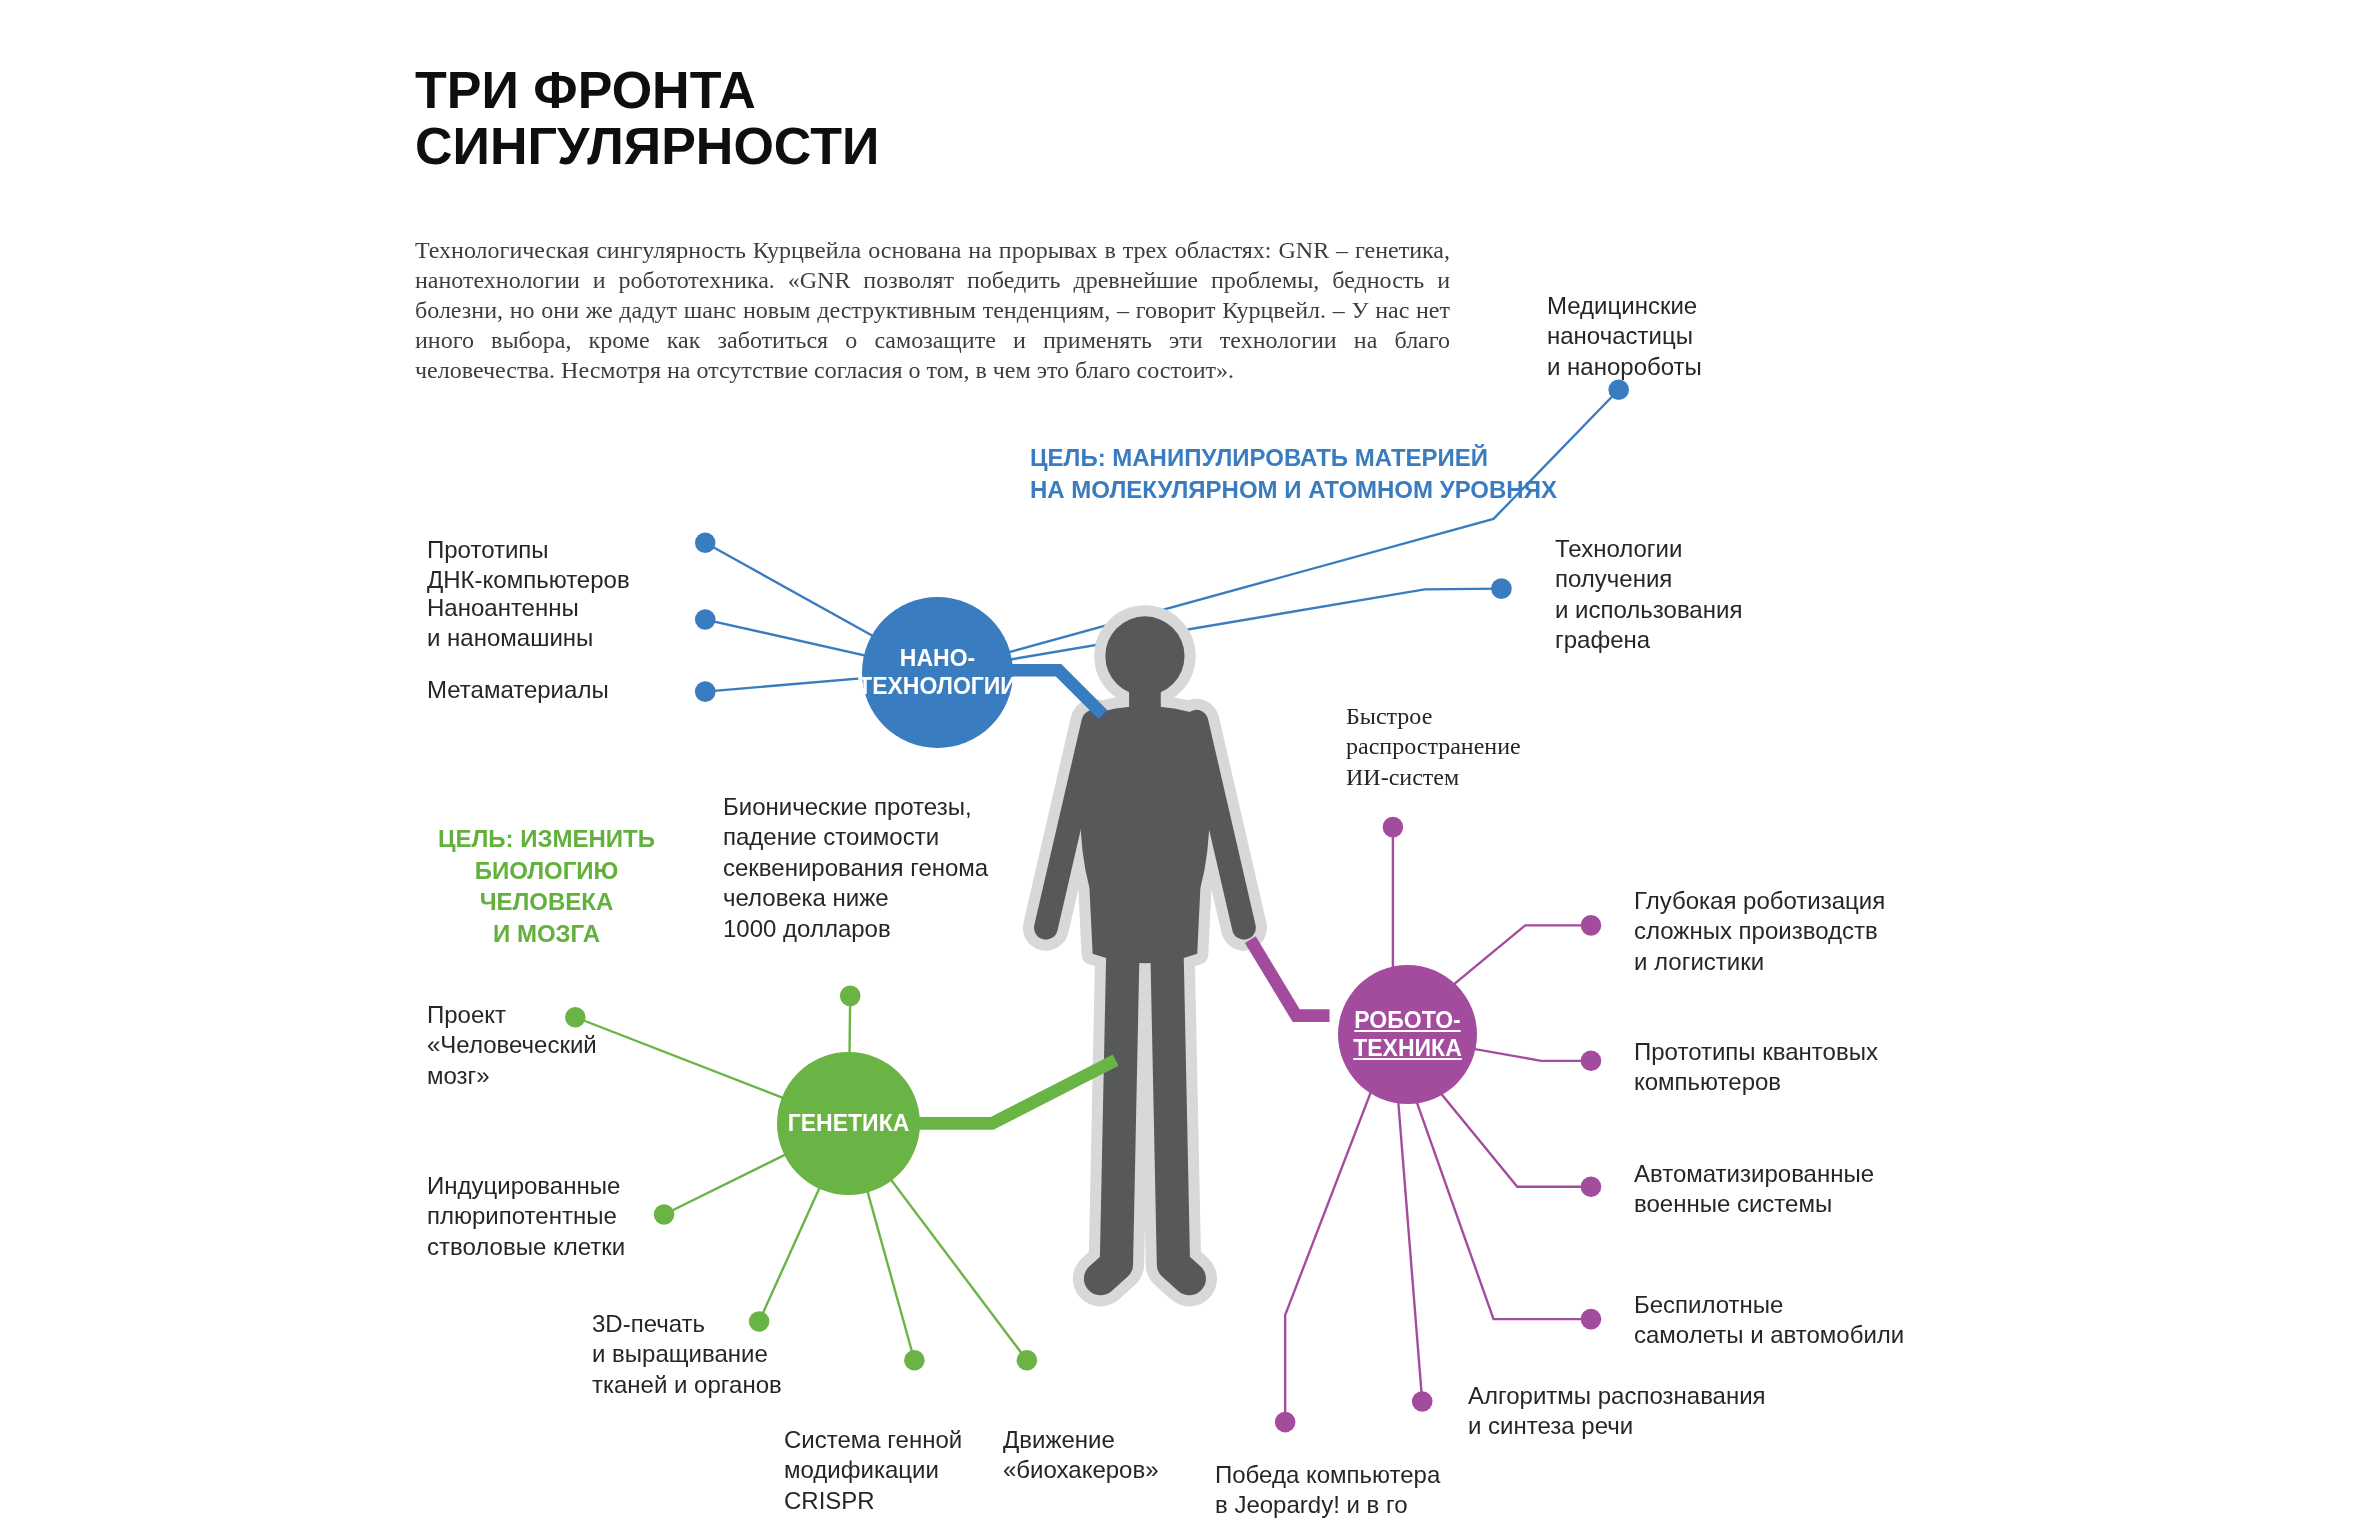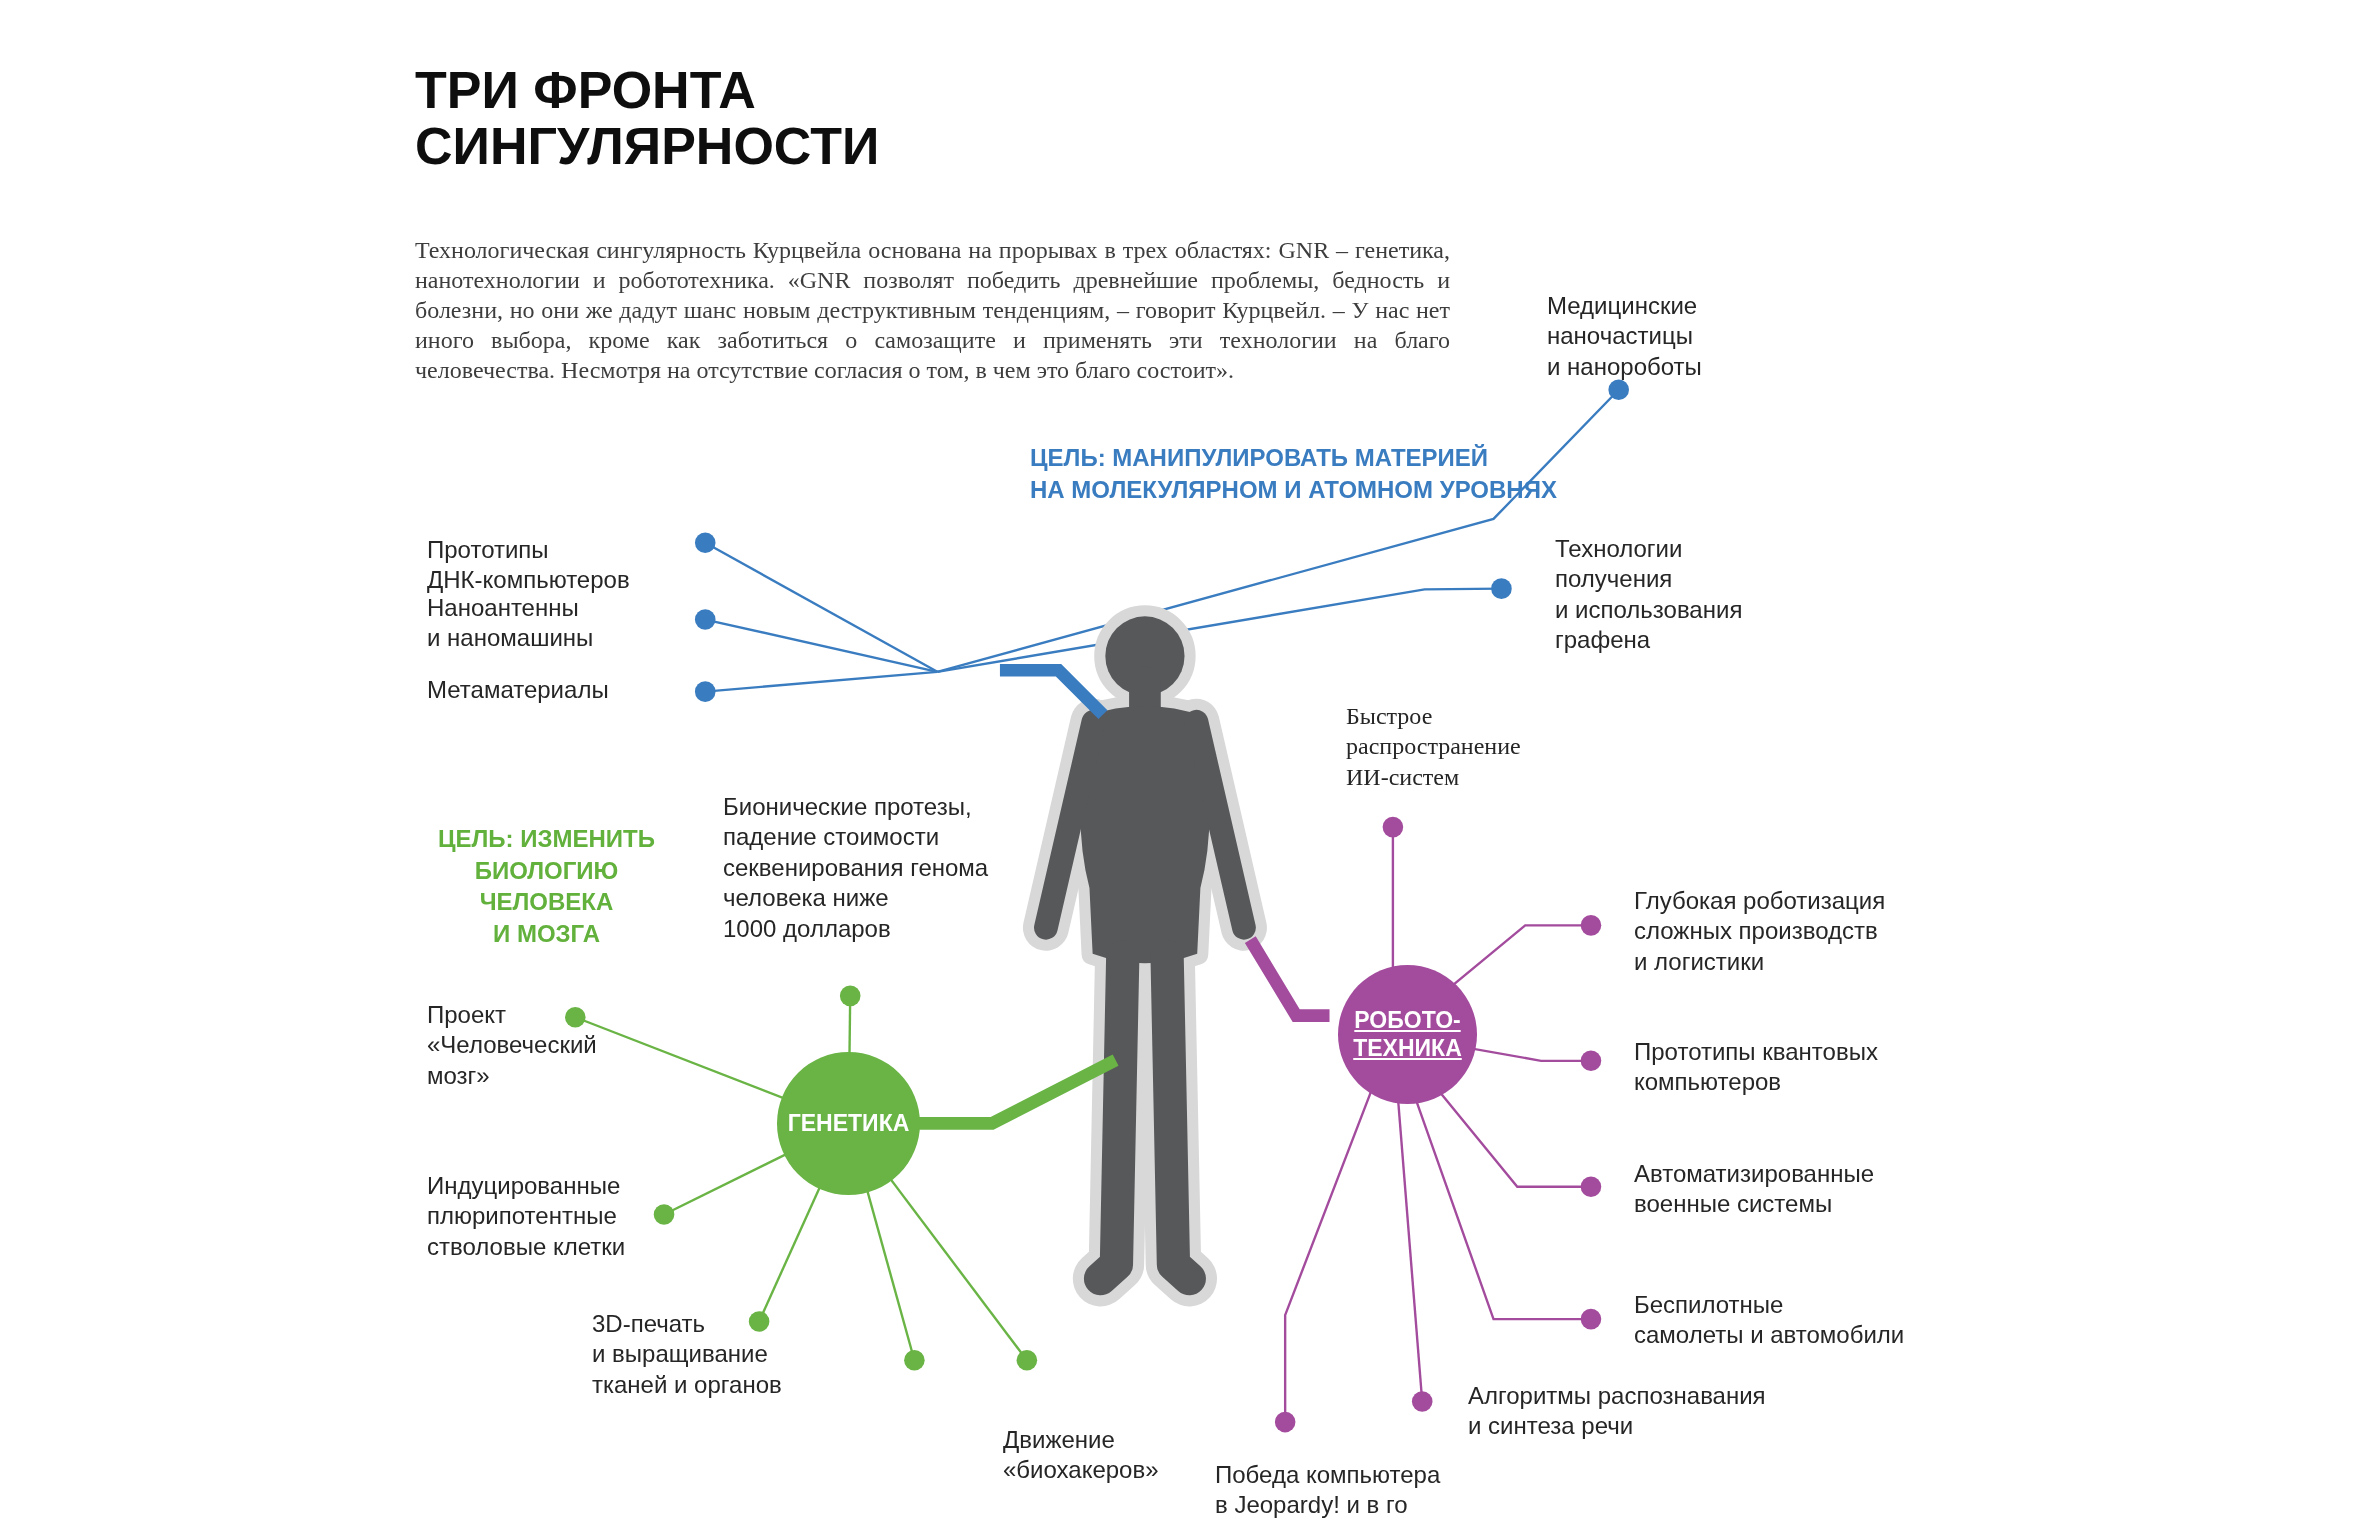--- a/index.html
+++ b/index.html
@@ -114,20 +114,22 @@
       <polyline class="thick st-rob" points="1678,1282 1636,1282 1578,1186"></polyline>
     </g>
   </svg>
 
   <div class="abs title prel" style="left:415px;top:63px;">ТРИ ФРОНТА
 СИНГУЛЯРНОСТИ</div>
   <div class="abs intro" style="left:415px;top:235px;width:1035px;">Технологическая сингулярность Курцвейла основана на прорывах в трех областях: GNR – генетика, нанотехнологии и робототехника. «GNR позволят победить древнейшие проблемы, бедность и болезни, но они же дадут шанс новым деструктивным тенденциям, – говорит Курцвейл. – У нас нет иного выбора, кроме как заботиться о самозащите и применять эти технологии на благо человечества. Несмотря на отсутствие согласия о том, в чем это благо состоит».</div>
 
   <div class="abs goal goal-nano prel" style="left:1030px;top:442px;">ЦЕЛЬ: МАНИПУЛИРОВАТЬ МАТЕРИЕЙ
 НА МОЛЕКУЛЯРНОМ И АТОМНОМ УРОВНЯХ</div>
+  <div class="abs hub hub-nano prel" style="left:862px;top:597px;width:151px;height:151px;">НАНО-
+ТЕХНОЛОГИИ</div>
   <div class="abs label prel" style="left:427px;top:507px;margin-top:28px;">Прототипы
 ДНК-компьютеров</div>
   <div class="abs label prel" style="left:427px;top:593px;">Наноантенны
 и наномашины</div>
   <div class="abs label prel" style="left:427px;top:675px;">Метаматериалы</div>
   <div class="abs label prel" style="left:1547px;top:263px;margin-top:28px;">Медицинские
 наночастицы
 и нанороботы</div>
   <div class="abs label prel" style="left:1555px;top:534px;">Технологии
 получения
@@ -145,20 +147,23 @@
 1000 долларов</div>
   <div class="abs label prel" style="left:427px;top:1000px;">Проект
 «Человеческий
 мозг»</div>
   <div class="abs label prel" style="left:427px;top:1171px;">Индуцированные
 плюрипотентные
 стволовые клетки</div>
   <div class="abs label prel" style="left:592px;top:1309px;">3D-печать
 и выращивание
 тканей и органов</div>
+  <div class="abs label prel" style="left:784px;top:1425px;">Система генной
+модификации
+CRISPR</div>
   <div class="abs label prel" style="left:1003px;top:1425px;">Движение
 «биохакеров»</div>
 
   <div class="abs hub hub-rob prel" style="left:1338px;top:965px;width:139px;height:139px;text-decoration:underline;">РОБОТО-
 ТЕХНИКА</div>
   <div class="abs label prel" style="left:1346px;top:701px;font-family:Liberation Serif, serif;">Быстрое
 распространение
 ИИ-систем</div>
   <div class="abs label prel" style="left:1634px;top:886px;">Глубокая роботизация
 сложных производств

